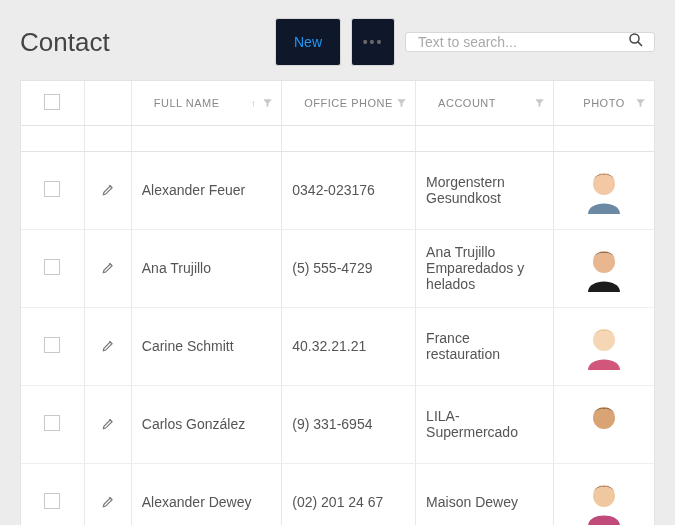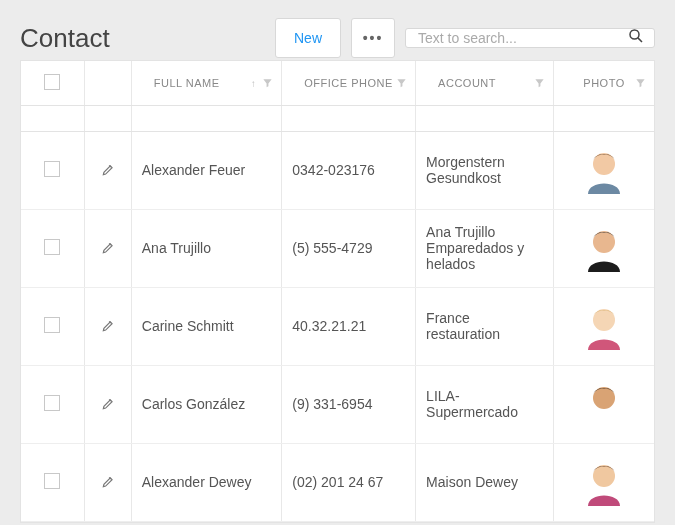--- a/index.html
+++ b/index.html
@@ -14,33 +14,33 @@
       height: 525px;
       overflow: hidden;
       color: #333;
     }
     .page {
       padding: 18px 20px 0 20px;
     }
     .header {
       display: flex;
       align-items: center;
-      margin-bottom: 2px;
+      margin-bottom: 14px;
       gap: 10px;
     }
     .title {
       font-size: 26px;
       font-weight: 300;
       color: #444;
       flex: 1;
     }
     .btn {
-      height: 40px;
+      height: 48px;
       padding: 0 18px;
-      background: #ffffff;
+      background: #0f172a;
       border: 1px solid #d8d8d8;
       border-radius: 3px;
       font-size: 14px;
       display: inline-flex;
       align-items: center;
       justify-content: center;
       cursor: pointer;
     }
     .btn-new {
       color: #2196f3;

